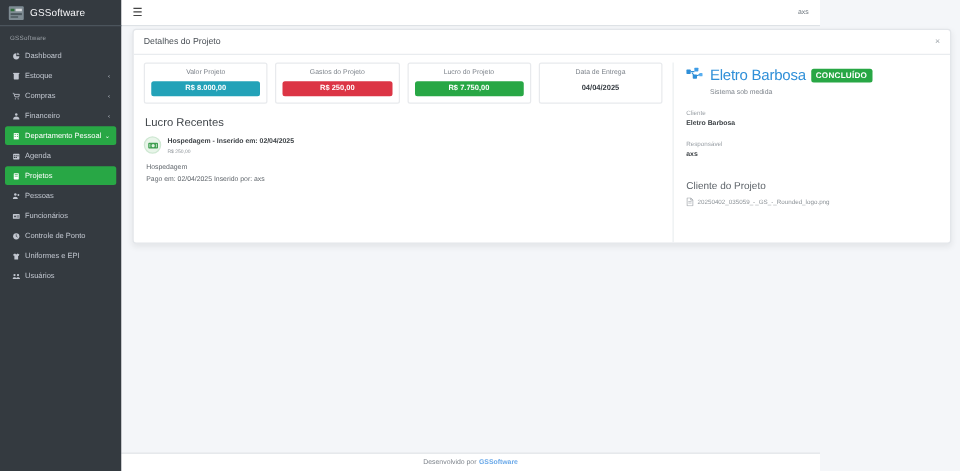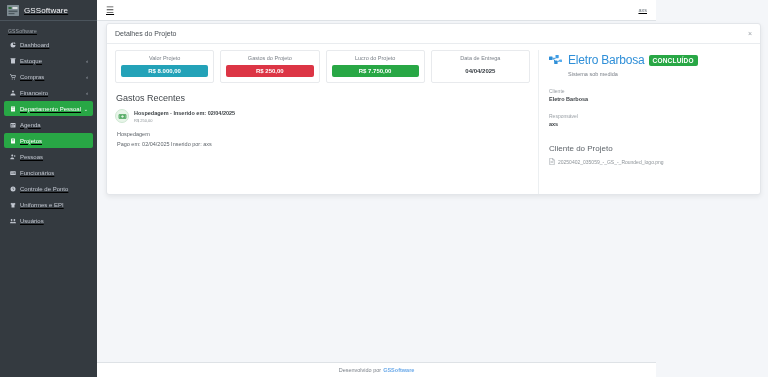--- a/index.html
+++ b/index.html
@@ -2,21 +2,21 @@
 <html><head>
 <meta charset="utf-8">
 <style>
   * { box-sizing: border-box; margin: 0; padding: 0; }
   html, body {
     width: 768px; height: 377px;
     font-family: "Liberation Sans", sans-serif;
     background: #f4f6f9;
     overflow: hidden;
   }
-  .app { display: flex; width: 656px; height: 377px; position: relative; text-decoration: underline; }
+  .app { display: flex; width: 656px; height: 377px; position: relative; }
 
   
   .sidebar {
     width: 97px; height: 377px;
     background: #343a40;
     flex: 0 0 97px;
     display: flex; flex-direction: column;
     position: relative; z-index: 5;
   }
   .brand {
@@ -383,21 +383,21 @@
               <div class="card">
                 <div class="card-label">Lucro do Projeto</div>
                 <div class="card-value" style="background:#28a745">R$ 7.750,00</div>
               </div>
               <div class="card">
                 <div class="card-label">Data de Entrega</div>
                 <div class="card-value plain">04/04/2025</div>
               </div>
             </div>
 
-            <div class="section-title">Gastos Recentes</div>
+            <div class="section-title">Lucro Recentes</div>
 
             <div class="expense-row">
               <span class="expense-avatar">
                 <svg width="9" height="9" viewBox="0 0 12 12">
                   <rect x="0.8" y="3" width="10.4" height="6" rx="1" fill="#3c9e4f"></rect>
                   <circle cx="6" cy="6" r="1.7" fill="#dff3e1"></circle>
                   <rect x="2" y="4.2" width="1" height="3.6" fill="#dff3e1" opacity=".8"></rect>
                   <rect x="9" y="4.2" width="1" height="3.6" fill="#dff3e1" opacity=".8"></rect>
                 </svg>
               </span>

